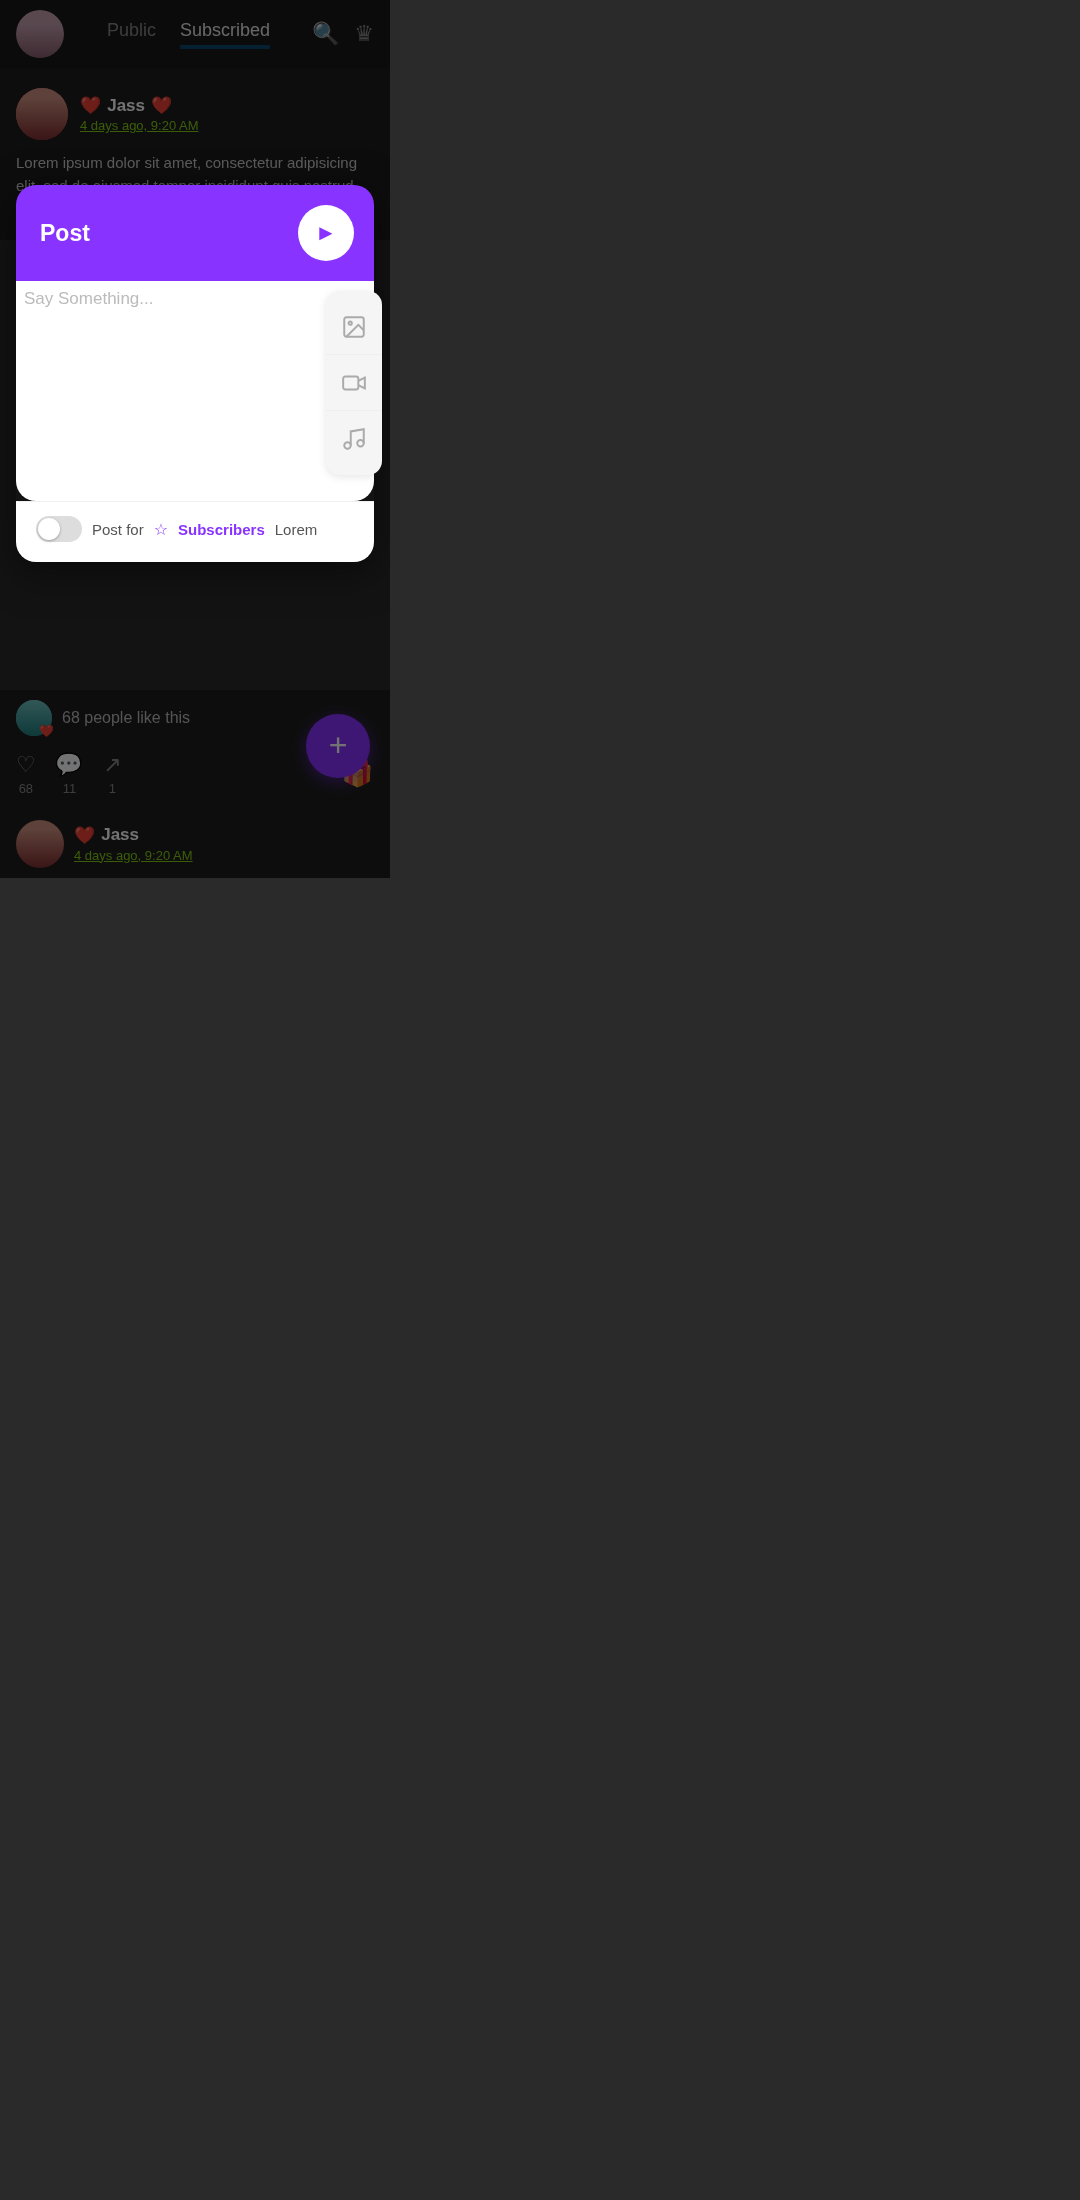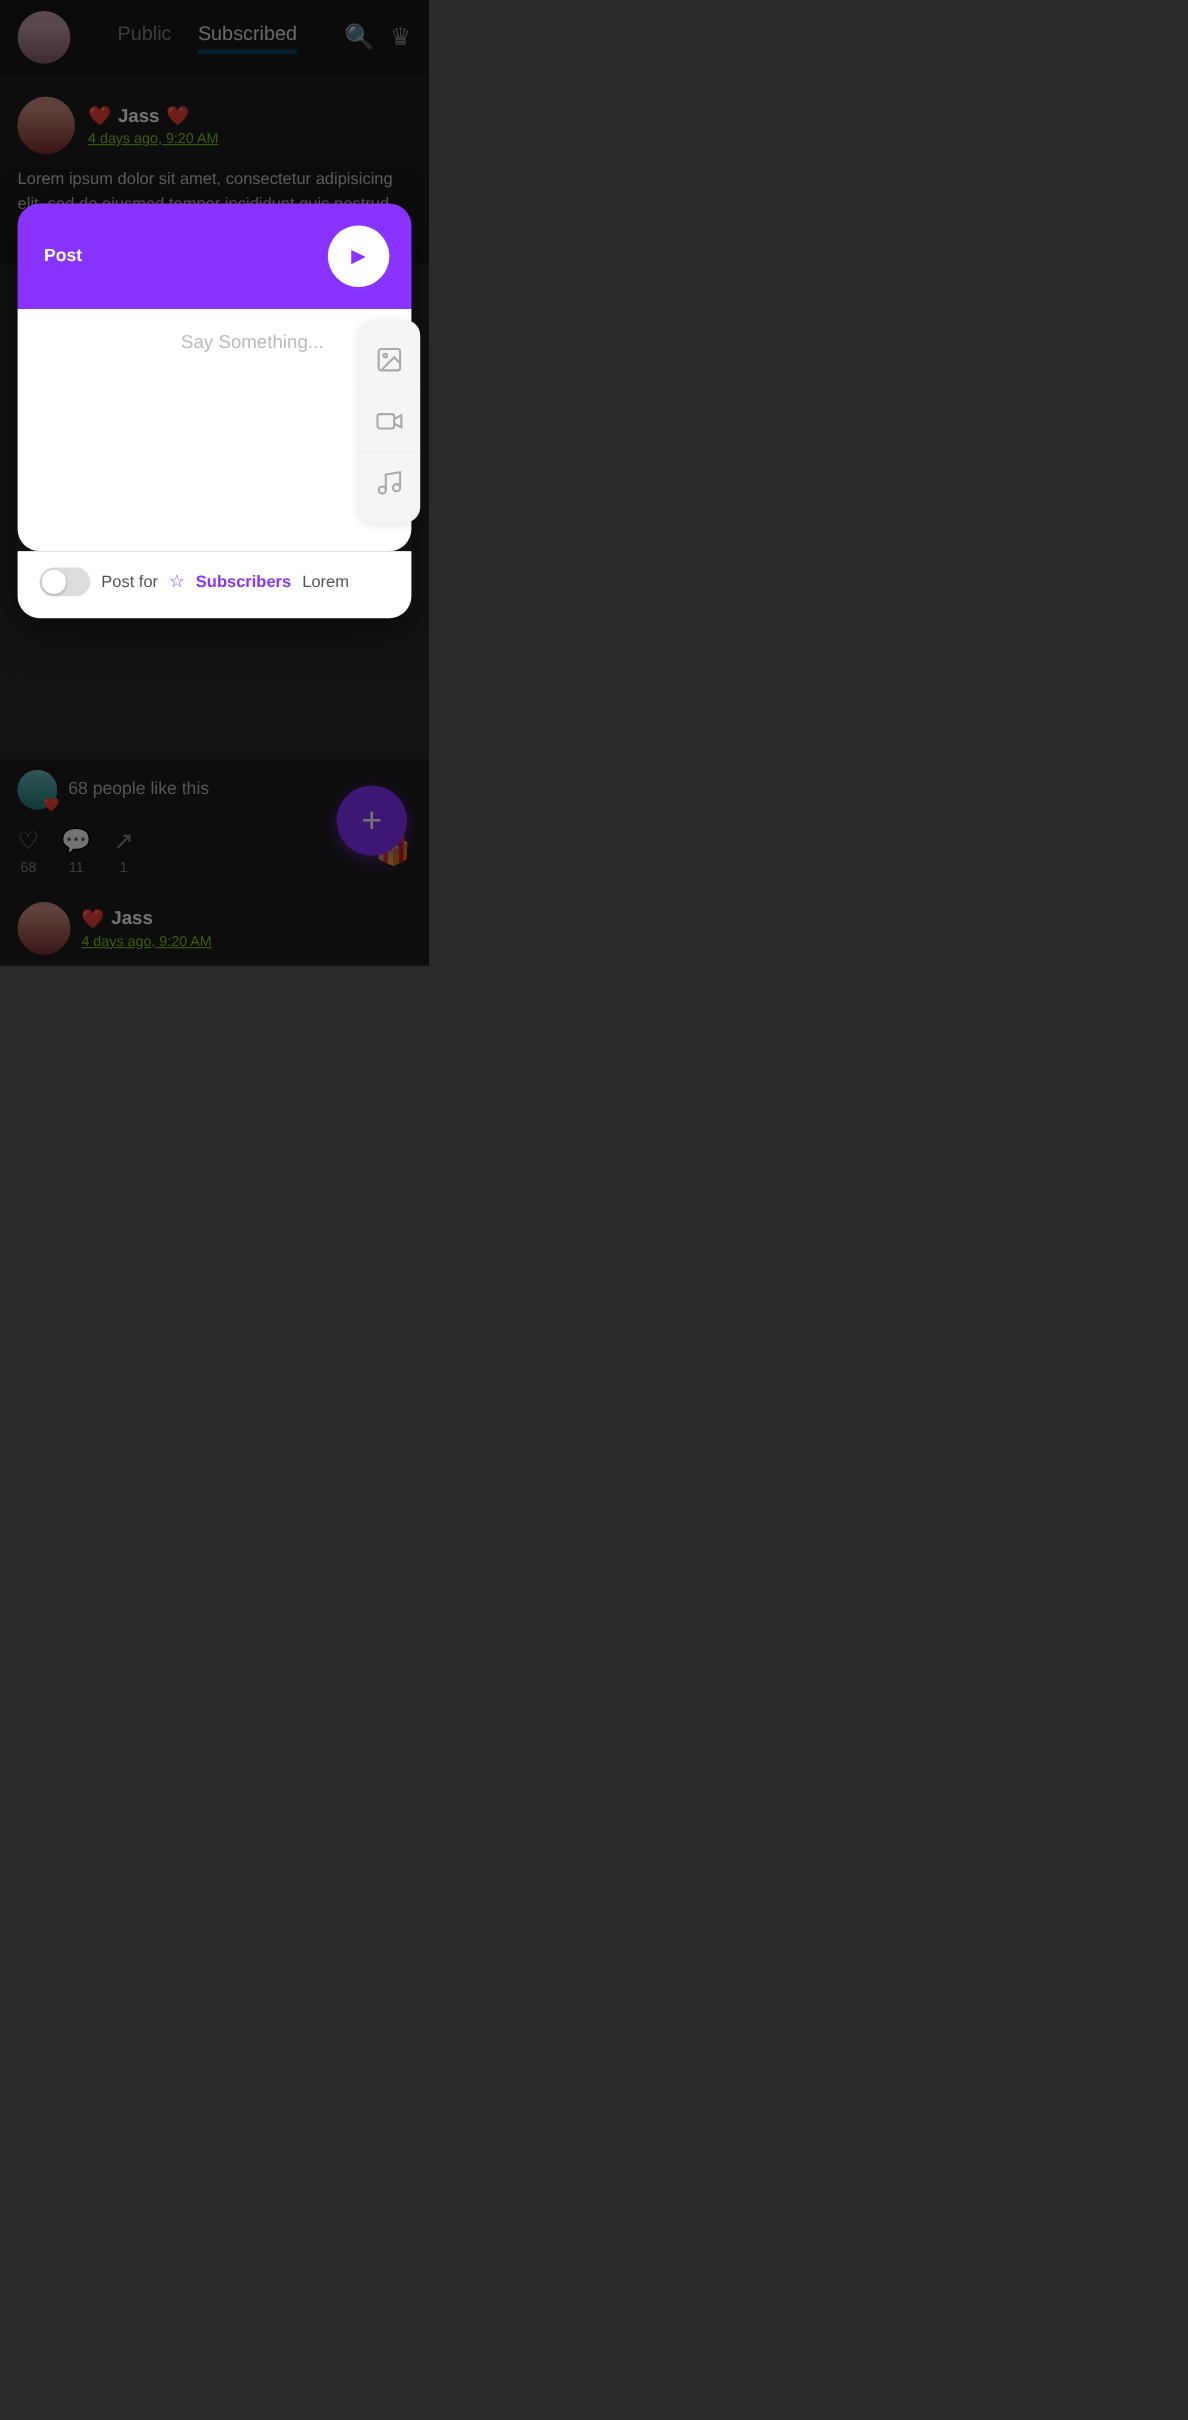--- a/index.html
+++ b/index.html
@@ -172,44 +172,43 @@
     .modal-header {
       background: #8833ff;
       padding: 20px 20px 20px 24px;
       display: flex;
       align-items: center;
       justify-content: space-between;
       border-radius: 20px 20px 0 0;
     }
     .modal-title {
       color: #fff;
-      font-size: 16px;
+      font-size: 23px;
       font-weight: 800;
       text-align: right;
     }
     .modal-send-btn {
       width: 56px;
       height: 56px;
       border-radius: 50%;
       background: #fff;
       display: flex;
       align-items: center;
       justify-content: center;
       font-size: 22px;
       color: #8833ff;
       cursor: pointer;
       border: none;
     }
     .modal-body {
       background: #fff;
-      padding: 20px;
+      padding: 8px;
       min-height: 220px;
       position: relative;
       border-radius: 0 0 20px 20px;
-      text-align: right;
     }
     .modal-textarea-placeholder {
       color: #bbb;
       font-size: 17px;
     }
     .modal-media-sidebar {
       position: absolute;
       right: -8px;
       top: 10px;
       background: #f5f5f5;

